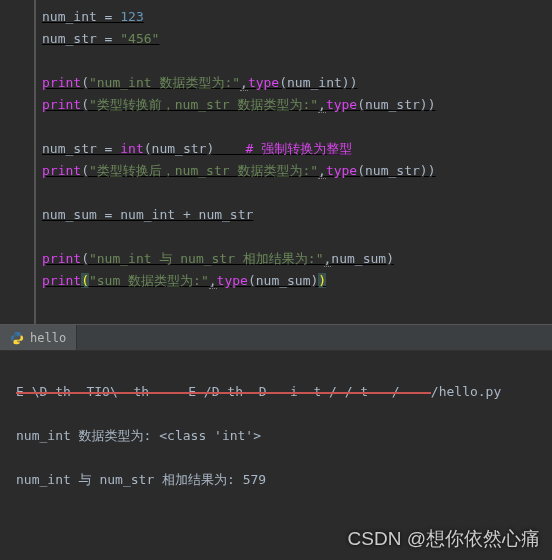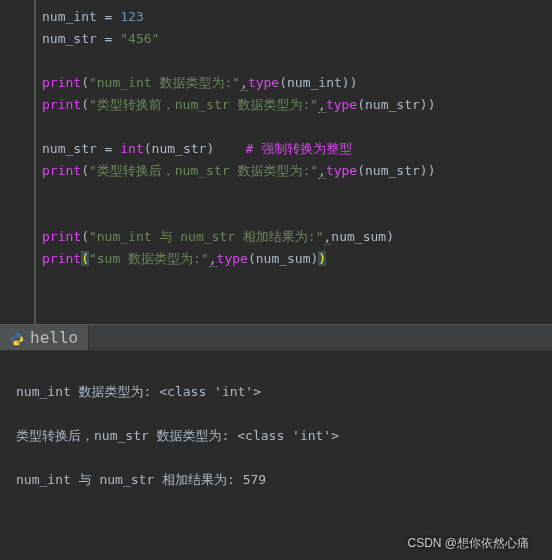--- a/index.html
+++ b/index.html
@@ -18,20 +18,21 @@
     border-left: 2px solid #555;
     margin-left: 34px;
     height: 324px;
     overflow: hidden;
   }
   .line {
     height: 22px;
     line-height: 22px;
     padding-left: 6px;
     white-space: pre;
+    text-decoration: underline;
   }
   .builtin { color: #d946ef; }
   .var { color: #a9b7c6; }
   .num { color: #6897bb; }
   .str { color: #6a8759; }
   .op { color: #a9b7c6; }
   .paren { color: #a9b7c6; }
   .comment { color: #d946ef; }
   .hl-paren { background: #3b514d; color: #ffef28; }
   .squiggle {
@@ -47,21 +48,21 @@
     border-bottom: 1px solid #323232;
     display: flex;
     align-items: stretch;
   }
   .tab {
     display: flex;
     align-items: center;
     padding: 0 10px;
     background: #4e5254;
     color: #bbbbbb;
-    font-size: 16px;
+    font-size: 12px;
     gap: 6px;
     border-right: 1px solid #323232;
   }
   .py-icon {
     width: 14px; height: 14px;
     display: inline-block;
   }
   .console {
     padding: 8px 0 8px 16px;
     color: #a9b7c6;
@@ -76,62 +77,63 @@
   .red-strike::after {
     content: "";
     position: absolute;
     left: 0; right: 0; top: 55%;
     height: 2px;
     background: #c75450;
   }
   .watermark {
     position: absolute;
     bottom: 8px;
-    right: 23px;
+    right: 12px;
     color: #cccccc;
     font-family: sans-serif;
-    font-size: 12px;
+    font-size: 19px;
     text-shadow: 0 0 4px #000;
     text-align: right;
   }
 </style>
 </head>
 <body>
 
 <div class="editor">
   <div class="line"><span class="var">num_int</span><span class="op"> = </span><span class="num">123</span></div>
   <div class="line"><span class="var">num_str</span><span class="op"> = </span><span class="str">"456"</span></div>
   <div class="line"></div>
   <div class="line"><span class="builtin">print</span><span class="paren">(</span><span class="str">"num_int 数据类型为:"</span><span class="op squiggle">,</span><span class="builtin">type</span><span class="paren">(</span><span class="var">num_int</span><span class="paren">))</span></div>
   <div class="line"><span class="builtin">print</span><span class="paren">(</span><span class="str">"类型转换前，num_str 数据类型为:"</span><span class="op squiggle">,</span><span class="builtin">type</span><span class="paren">(</span><span class="var">num_str</span><span class="paren">))</span></div>
   <div class="line"></div>
   <div class="line"><span class="var">num_str</span><span class="op"> = </span><span class="builtin">int</span><span class="paren">(</span><span class="var">num_str</span><span class="paren">)    </span><span class="comment"># 强制转换为整型</span></div>
   <div class="line"><span class="builtin">print</span><span class="paren">(</span><span class="str">"类型转换后，num_str 数据类型为:"</span><span class="op squiggle">,</span><span class="builtin">type</span><span class="paren">(</span><span class="var">num_str</span><span class="paren">))</span></div>
   <div class="line"></div>
+  <div class="line"><span class="var">num_sum</span><span class="op"> = </span><span class="var">num_int</span><span class="op"> + </span><span class="var">num_str</span></div>
   <div class="line"></div>
   <div class="line"><span class="builtin">print</span><span class="paren">(</span><span class="str">"num_int 与 num_str 相加结果为:"</span><span class="op squiggle">,</span><span class="var">num_sum</span><span class="paren">)</span></div>
   <div class="line"><span class="builtin">print</span><span class="paren hl-paren">(</span><span class="str">"sum 数据类型为:"</span><span class="op squiggle">,</span><span class="builtin">type</span><span class="paren">(</span><span class="var">num_sum</span><span class="paren">)</span><span class="paren hl-paren">)</span></div>
   <div class="line"></div>
 </div>
 
 <div class="console-wrap">
   <div class="tab-bar">
     <div class="tab">
       <span class="py-icon">
         <svg viewBox="0 0 16 16">
             <path fill="#3573a6" d="M8 1c-3 0-3 1-3 2v1h3v1H3c-1 0-2 1-2 3s1 3 2 3h1V8c0-1 1-2 2-2h4c1 0 2-1 2-2V3c0-1 0-2-4-2zM6 2.5a.5.5 0 110 1 .5.5 0 010-1z"></path>
             <path fill="#ffd43b" d="M8 15c3 0 3-1 3-2v-1H8v-1h5c1 0 2-1 2-3s-1-3-2-3h-1v3c0 1-1 2-2 2H6c-1 0-2 1-2 2v1c0 1 0 2 4 2zm2-1.5a.5.5 0 110-1 .5.5 0 010 1z"></path>
           </svg>
       </span>
       <span>hello</span>
     </div>
   </div>
   <div class="console">
+<div class="path-line"><span class="red-strike">E \D th  TIO\  th     E /D th  D   i  t / / t   /    </span><span>/hello.py</span></div>
 <div>num_int 数据类型为: &lt;class 'int'&gt;</div>
-<div>类型转换后，num_str 数据类型为: &lt;class 'int'&gt;</div>
 <div>num_int 与 num_str 相加结果为: 579</div>
 
 
 
   </div>
 </div>
 
 <div class="watermark">CSDN @想你依然心痛</div>
 
 </body></html>

